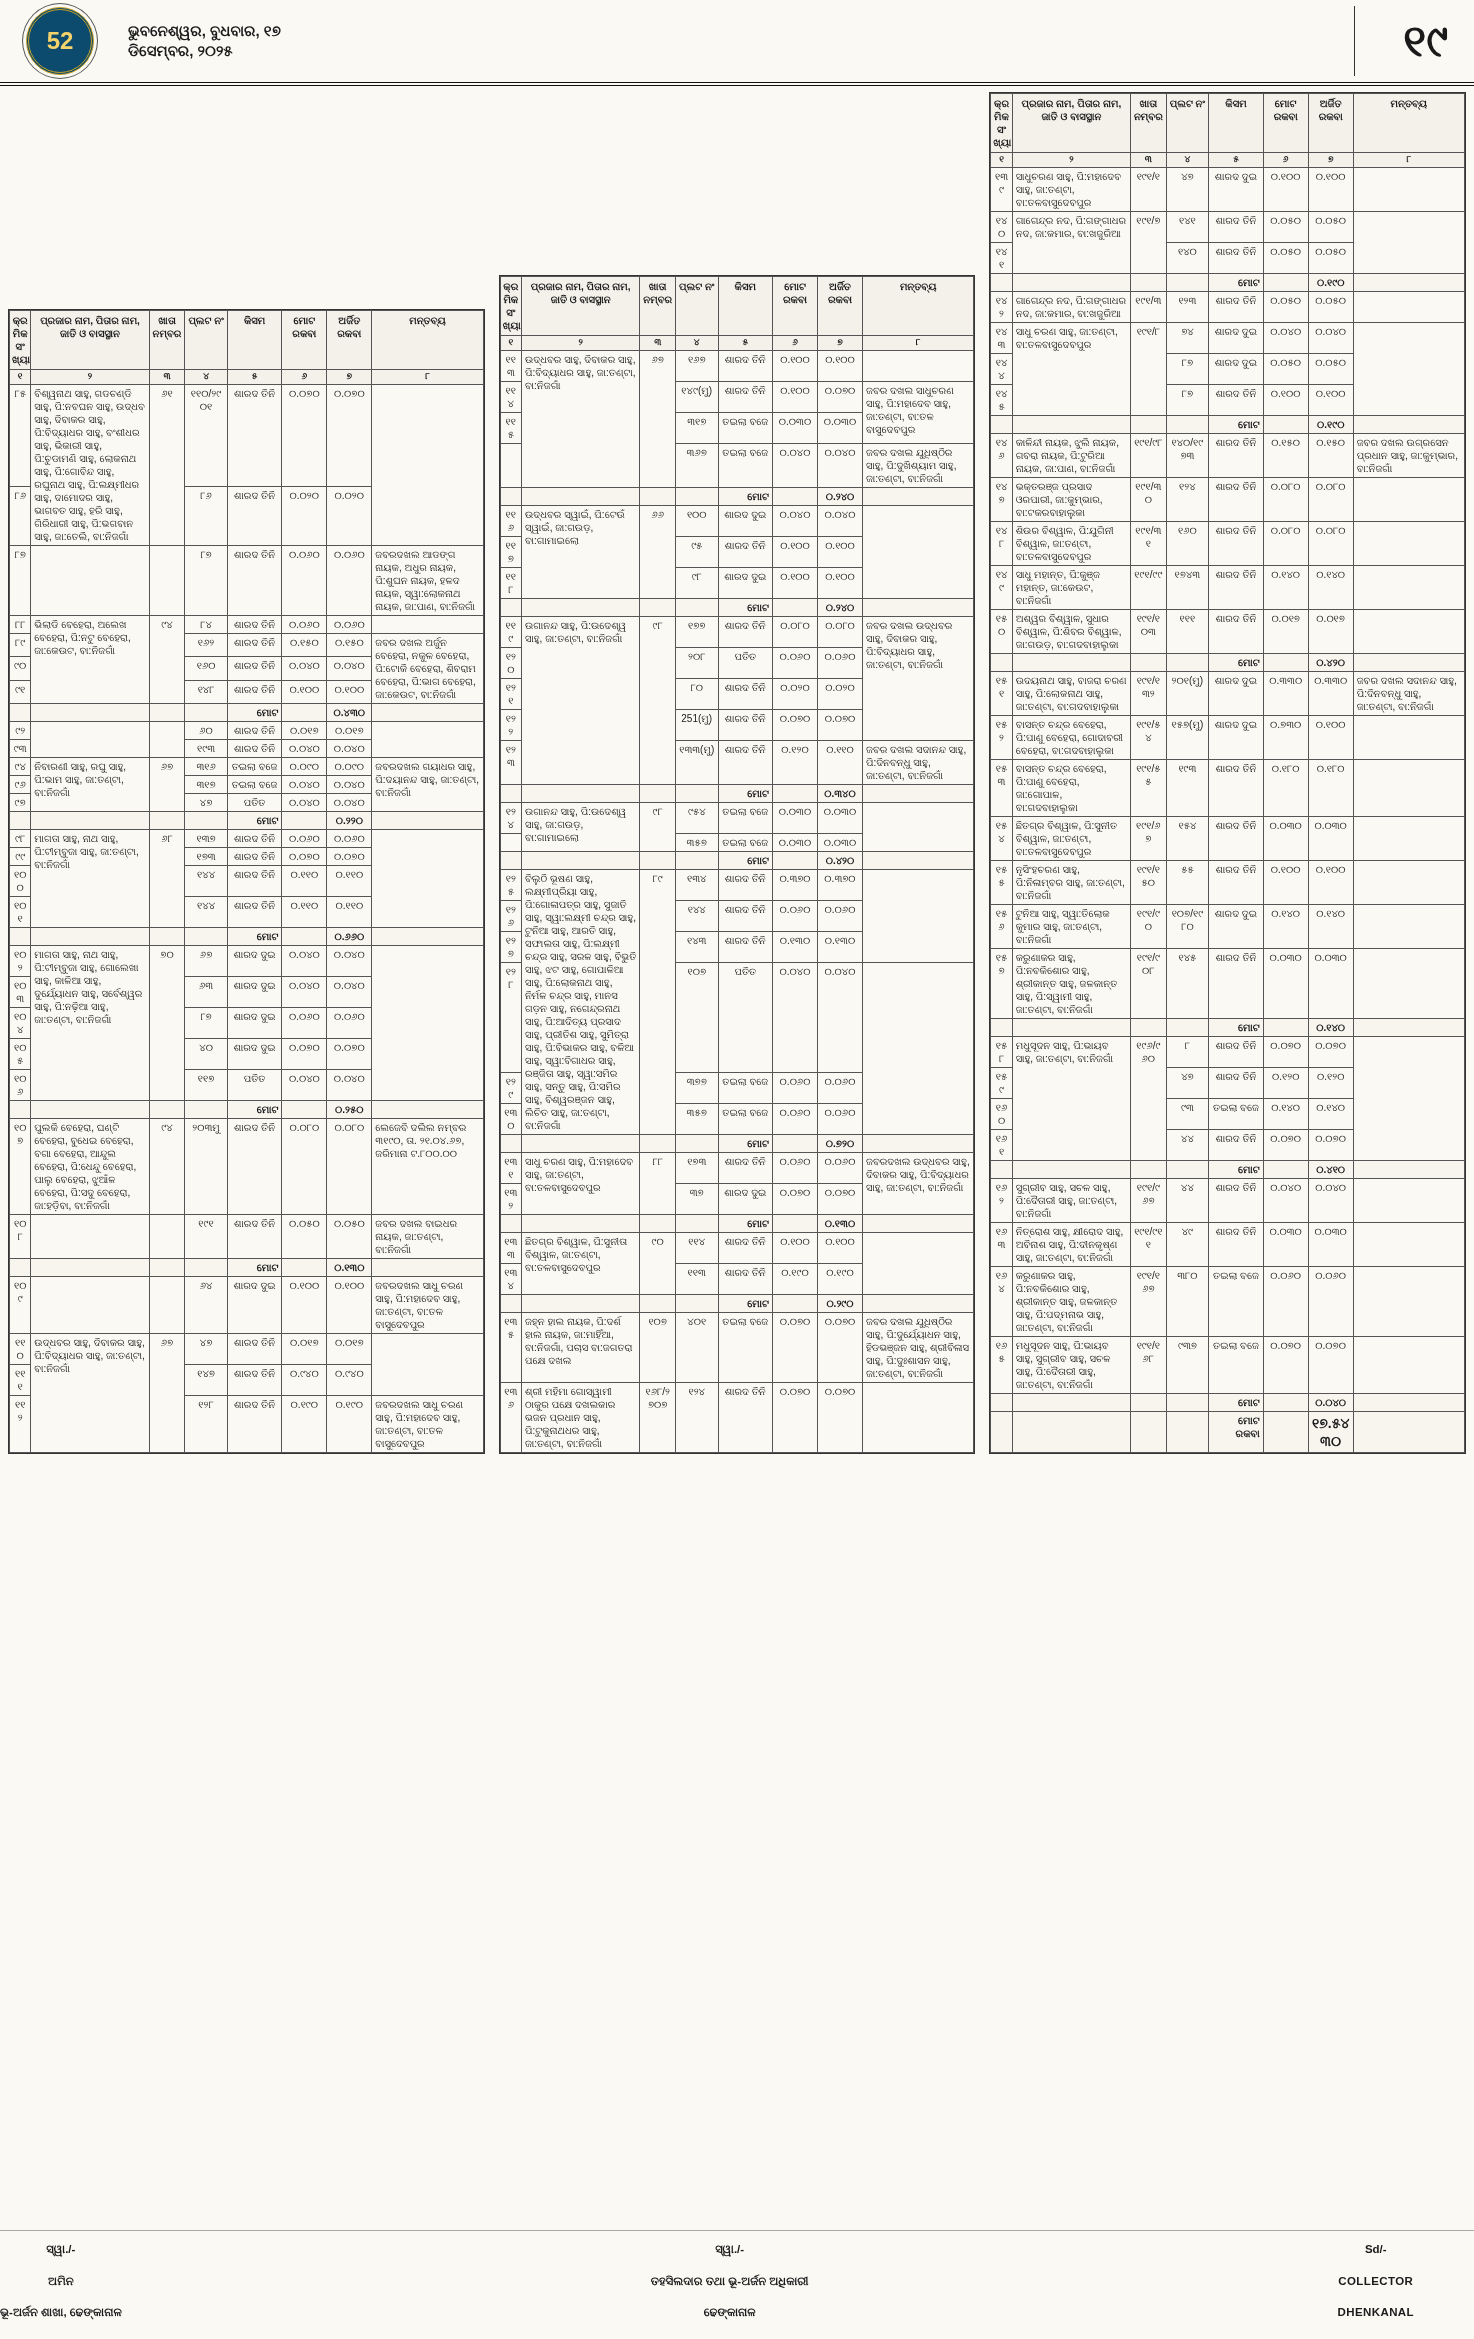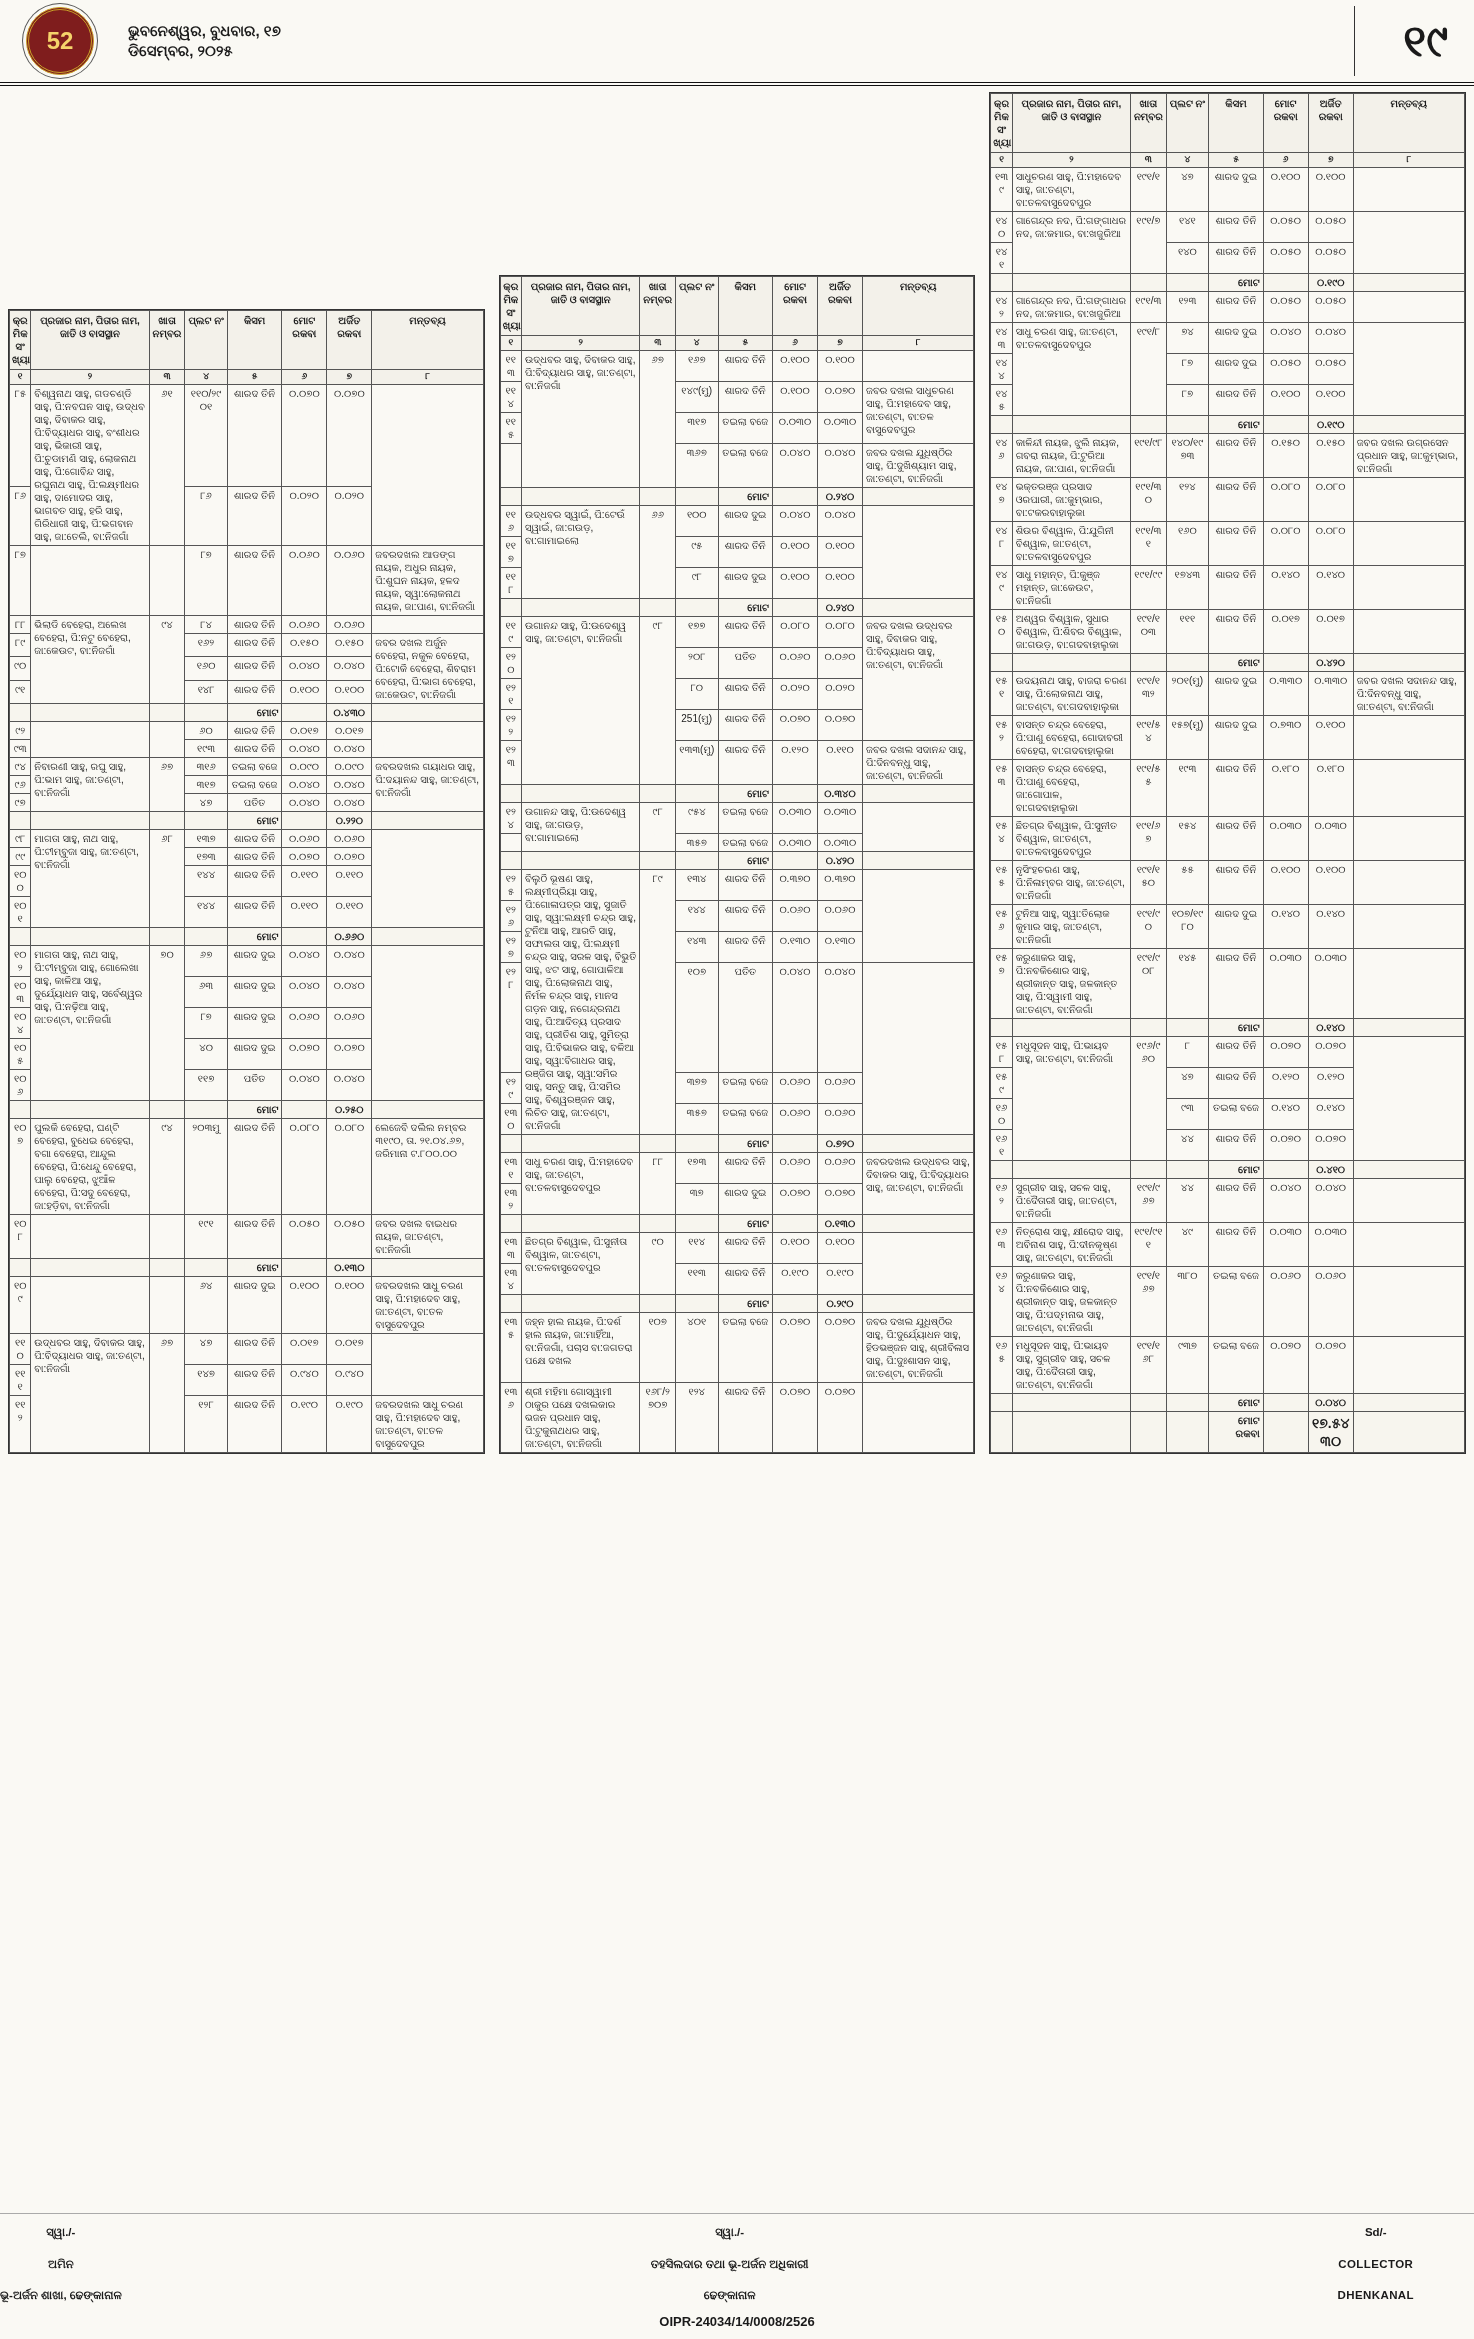--- a/index.html
+++ b/index.html
@@ -9,21 +9,21 @@
     font-family:"Liberation Sans","DejaVu Sans",sans-serif;
   }
   
   .masthead{
     display:flex;align-items:center;height:86px;
     padding:0 26px;box-sizing:border-box;
     border-bottom:4px double #111;
   }
   .logo-ring{
     width:62px;height:62px;border-radius:50%;
-    background:#7f1d1d;border:3px double #c9a227;
+    background:#0c4a6e;border:3px double #c9a227;
     display:flex;align-items:center;justify-content:center;
     color:#f5d36b;font-weight:bold;font-size:24px;flex:0 0 auto;
     box-shadow:0 0 0 3px #faf9f4,0 0 0 4px #555;
   }
   .dateline{
     margin-left:34px;font-size:15px;line-height:1.35;font-weight:bold;
     width:240px;white-space:pre-line;
   }
   .mast-spacer{flex:1;}
   .pageno-wrap{
@@ -1088,16 +1088,15 @@
         <div class="dash">ସ୍ୱା./-</div>
         <div class="role">ତହସିଲଦାର ତଥା ଭୂ-ଅର୍ଜନ ଅଧିକାରୀ</div>
         <div class="role">ଢେଙ୍କାନାଳ</div>
       </div>
       <div class="sig sig-collector">
         <div class="dash">Sd/-</div>
         <div class="role">COLLECTOR</div>
         <div class="role">DHENKANAL</div>
       </div>
     </div>
-    <div class="ref-line">OIPR-24034/14/0008/2526</div>
   </footer>
 
 </div>
 
 </body></html>

